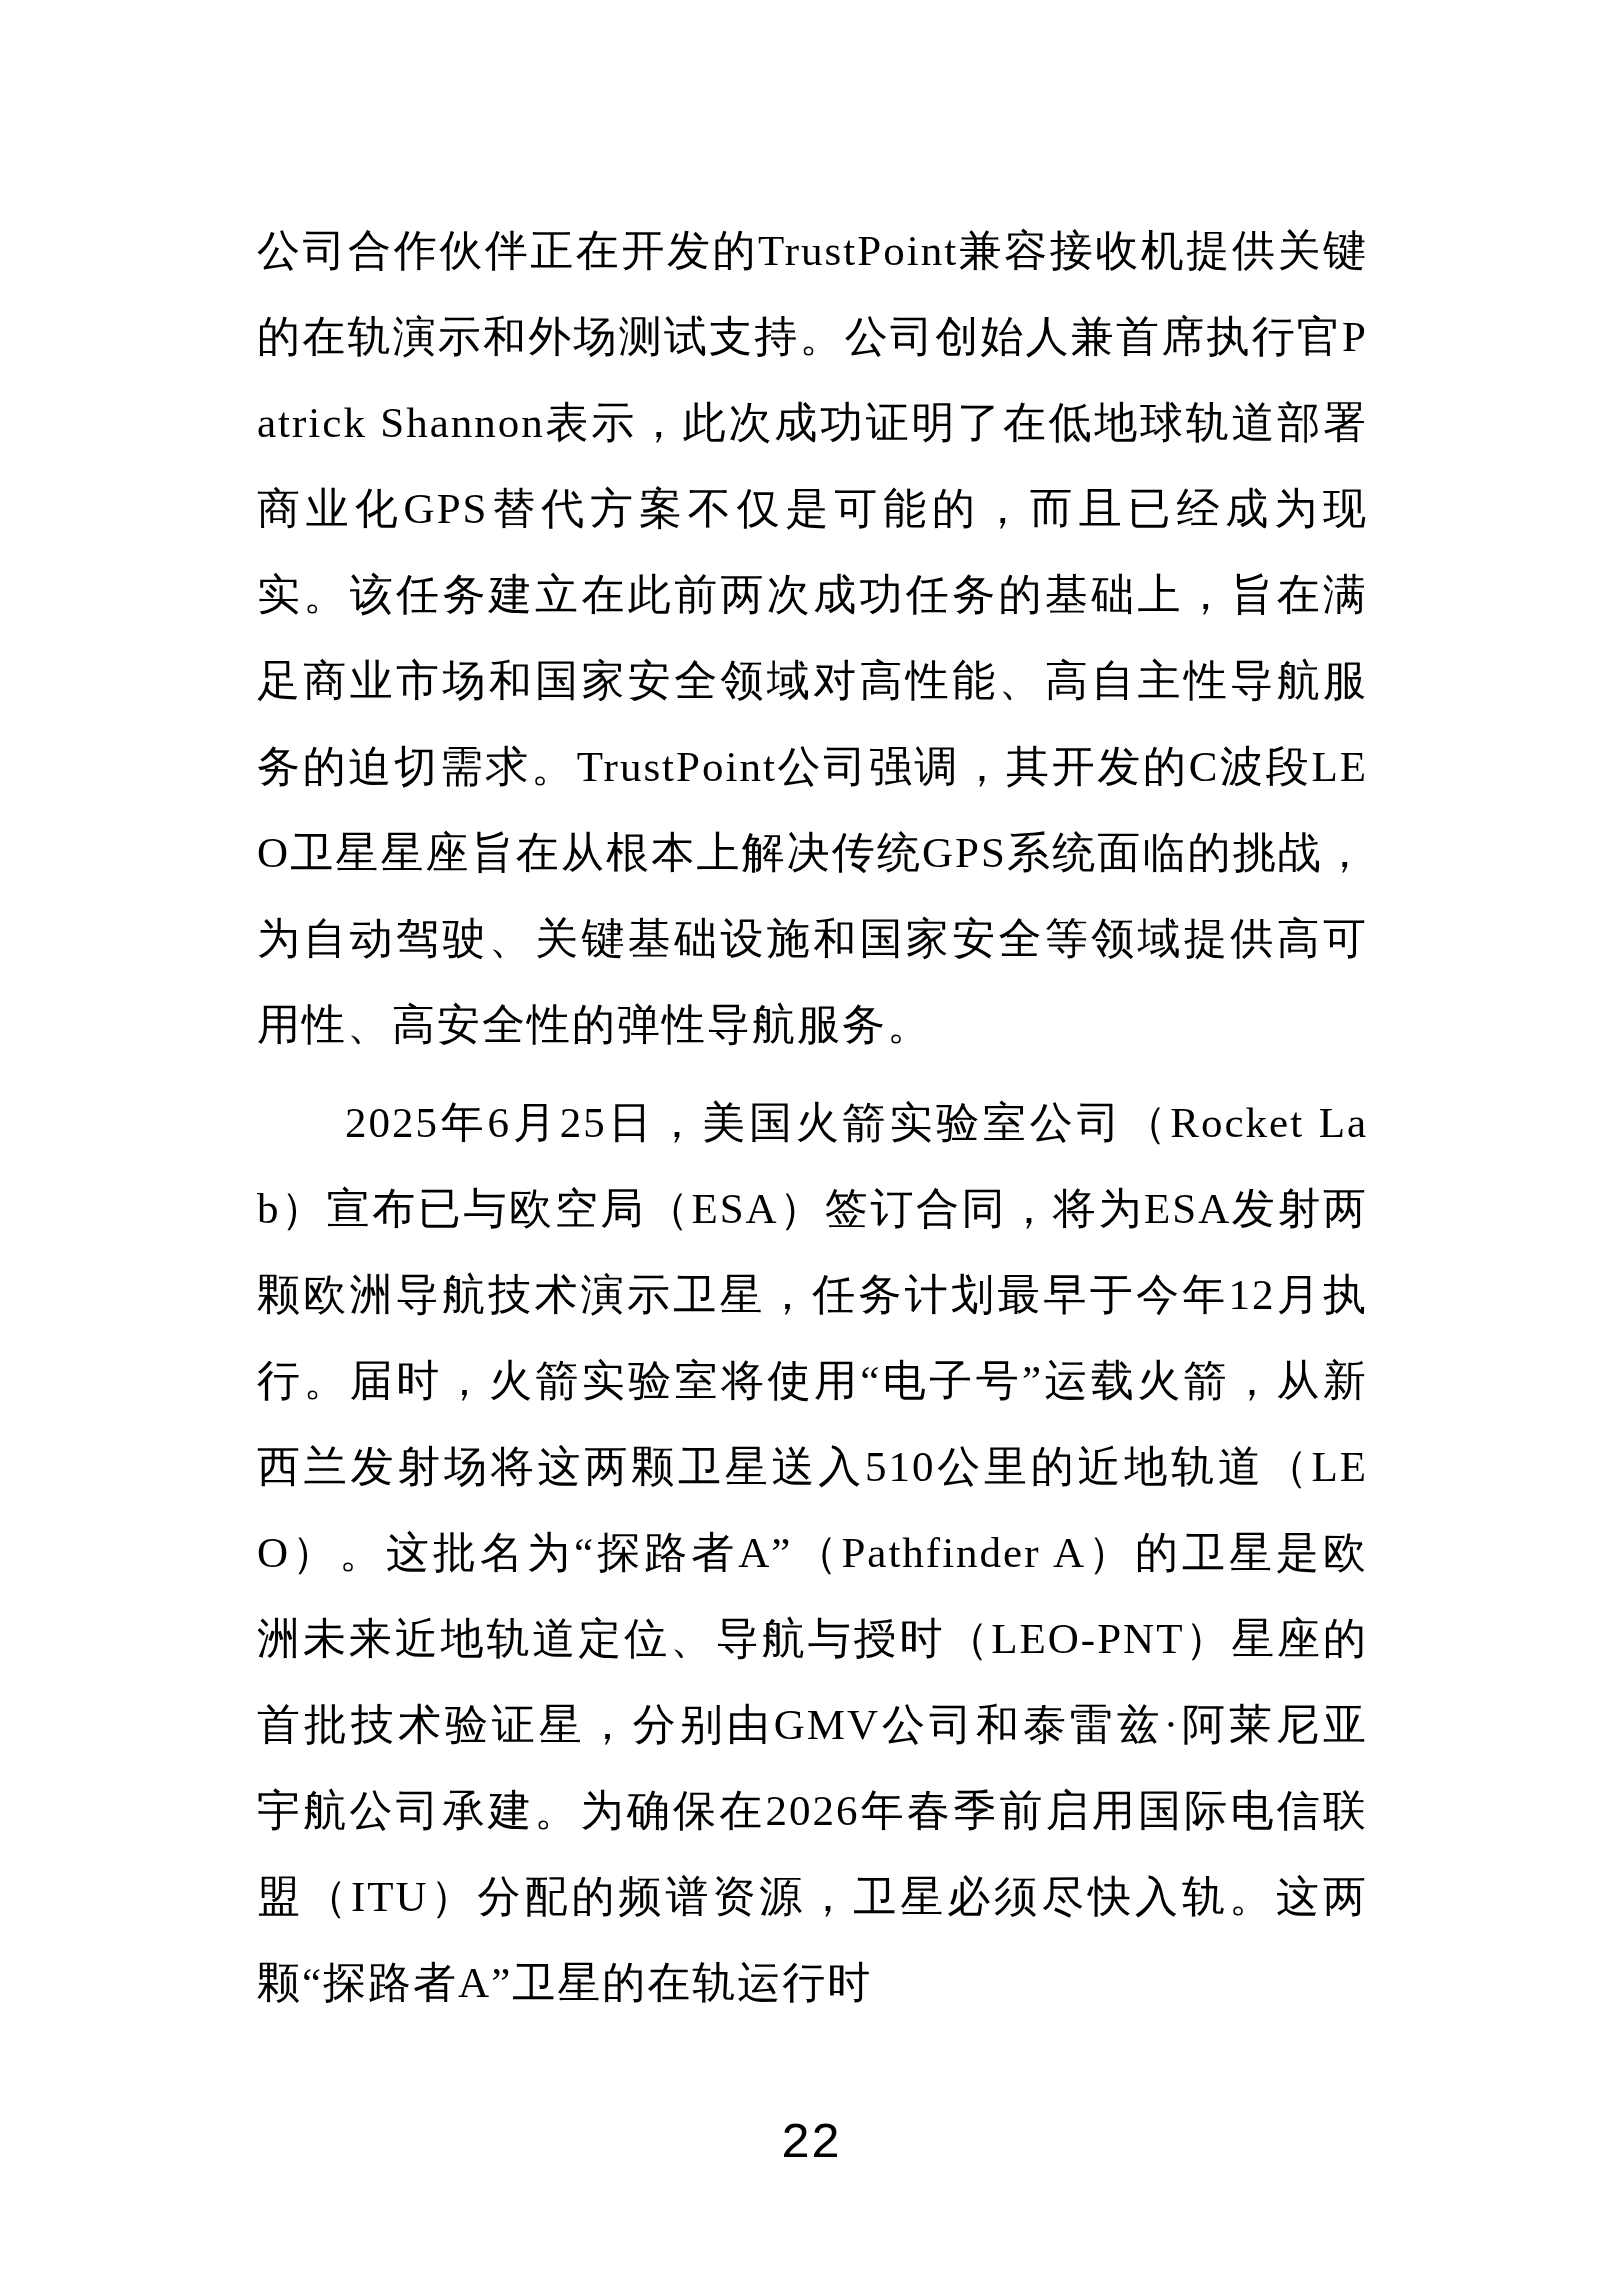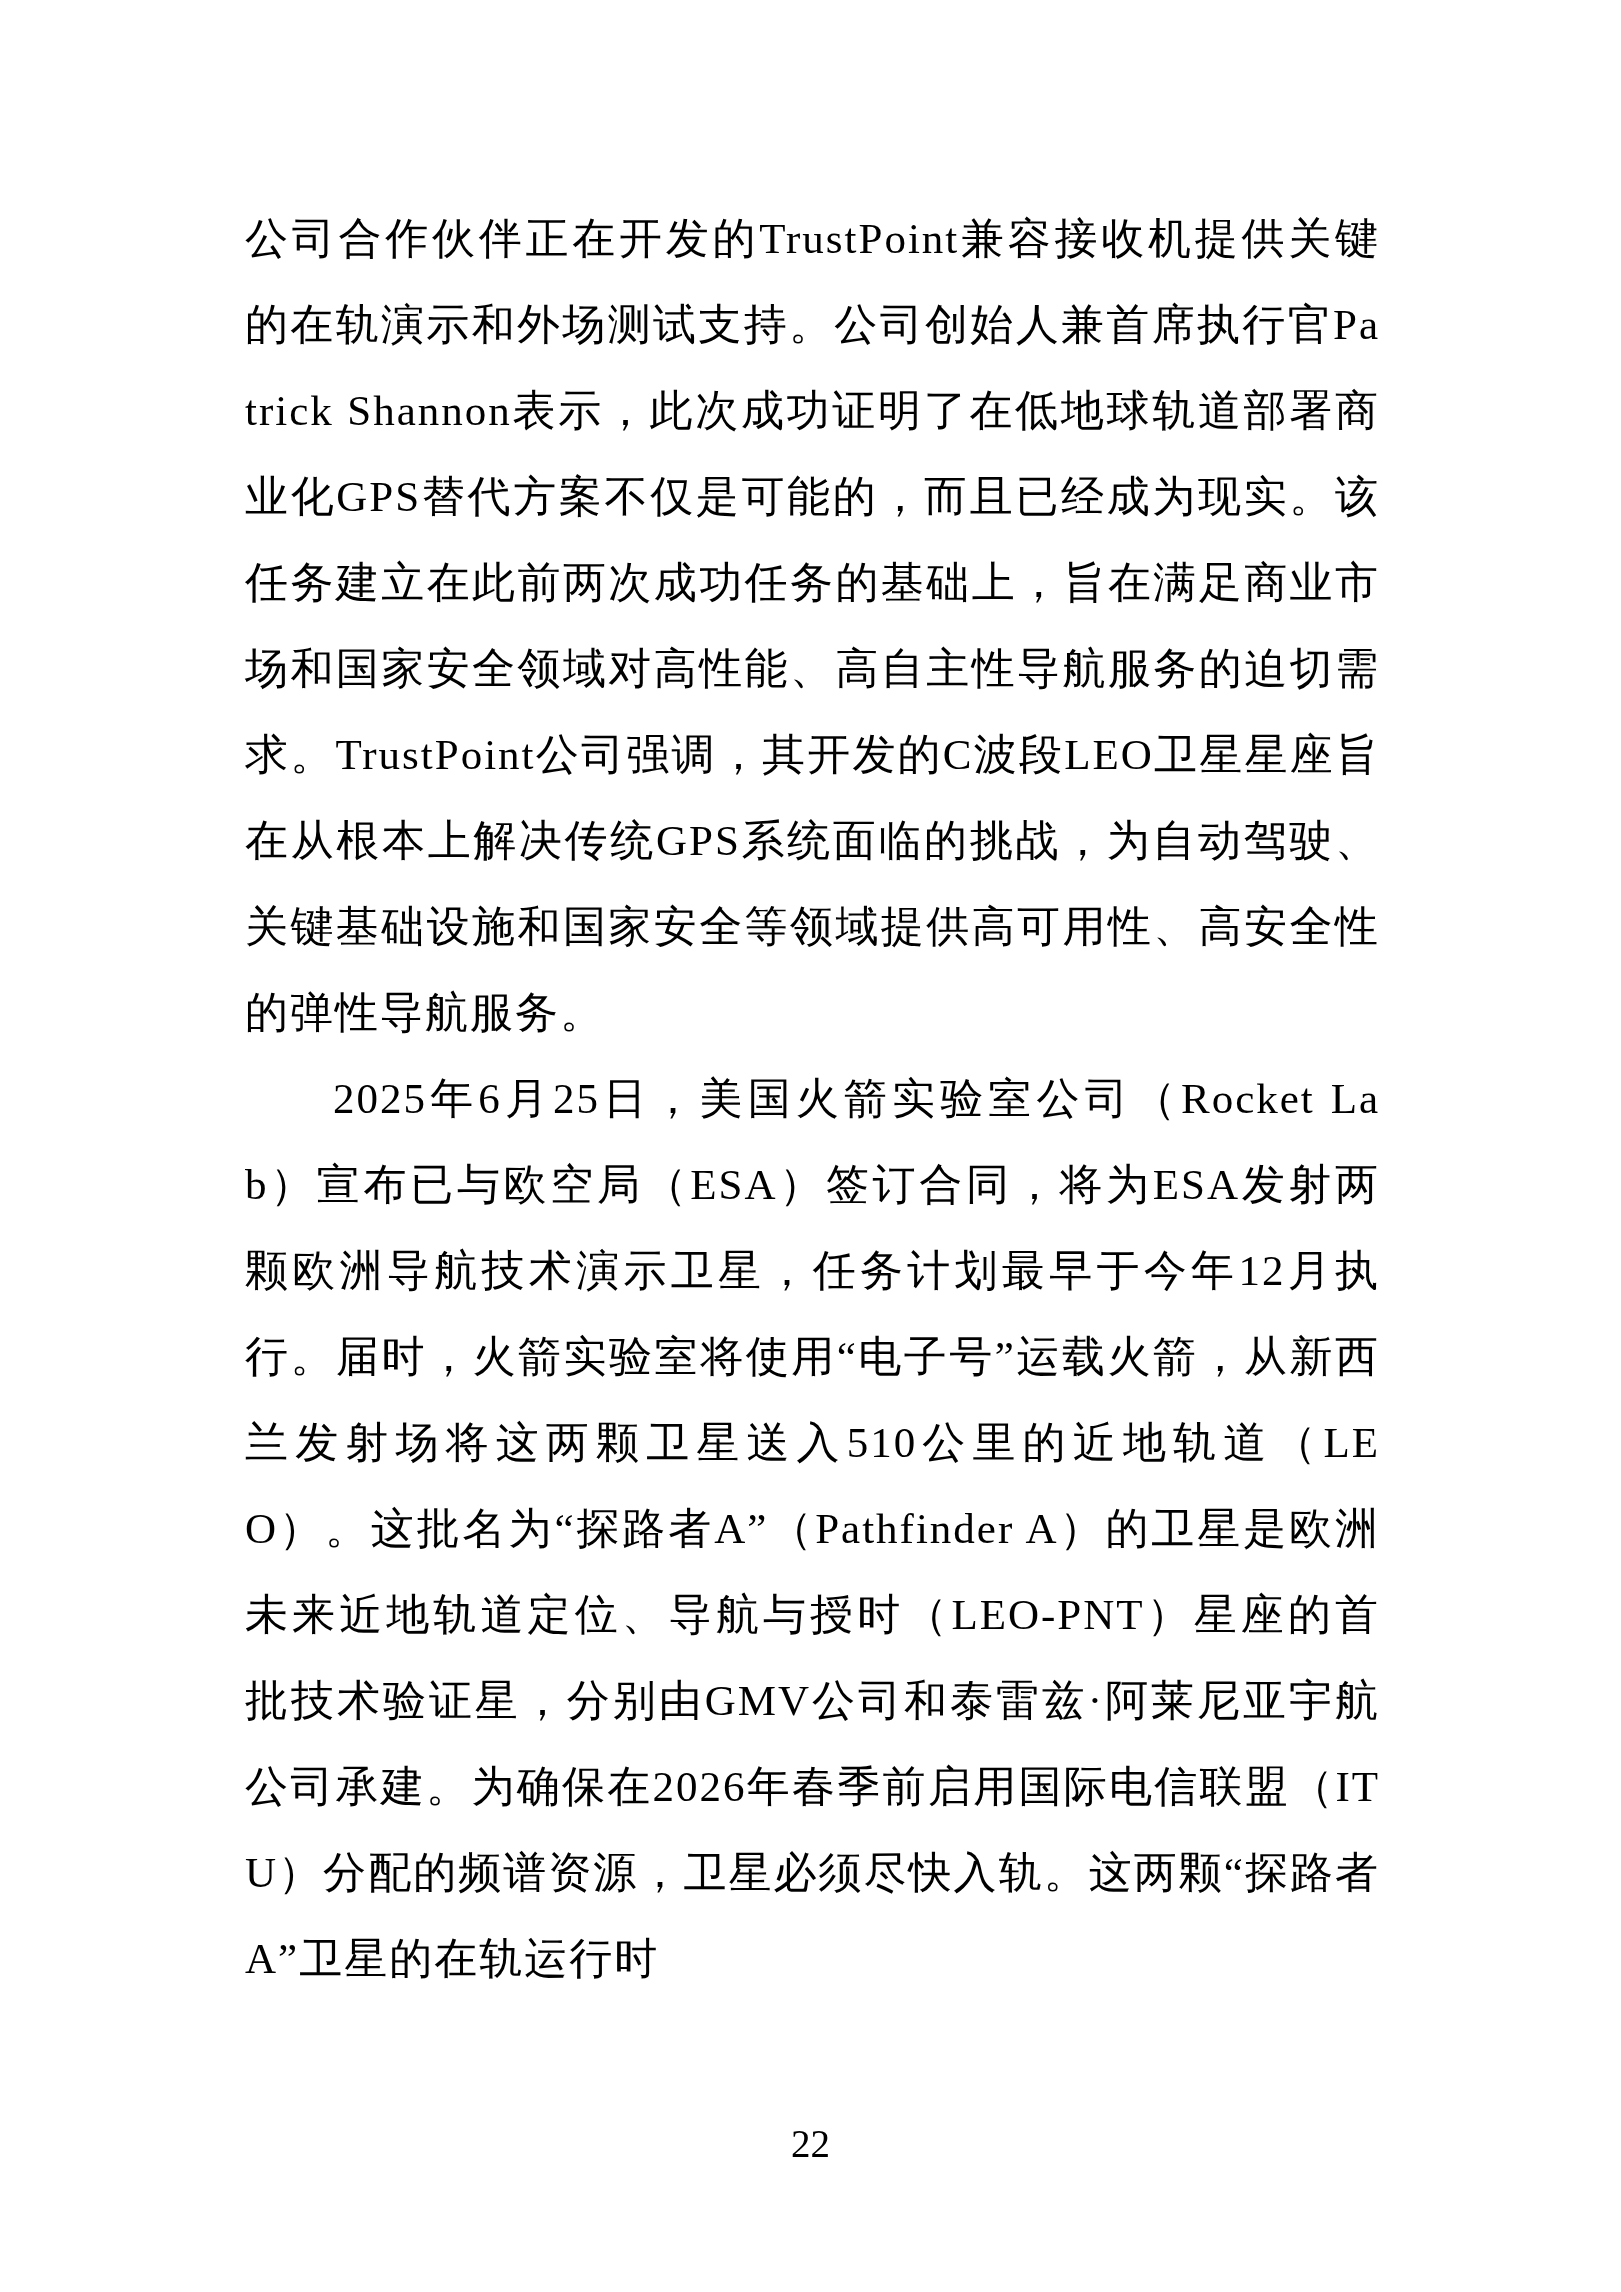--- a/index.html
+++ b/index.html
@@ -22,38 +22,39 @@
     top: 196px;
     width: 1135px;
     font-size: 43px;
     line-height: 86px;
     text-align: justify;
     text-justify: inter-ideograph;
     letter-spacing: 2px;
     word-break: break-all;
   }
   .content p {
-    margin: 0;
+    margin: 12px;
     padding: 0;
   }
   .para-indent {
     text-indent: 88px;
   }
   .heading {
     font-weight: bold;
   }
   .footer {
     position: absolute;
     top: 2122px;
     left: 0;
     width: 100%;
     text-align: center;
-    font-size: 39px;
+    font-size: 50px;
     line-height: 43px;
     letter-spacing: 0;
+    font-family: Liberation Mono, monospace;
   }
 </style>
 </head>
 <body>
 
 <div class="page">
   <div class="content">
     <p class="body-para">公司合作伙伴正在开发的TrustPoint兼容接收机提供关键的在轨演示和外场测试支持。公司创始人兼首席执行官Patrick Shannon表示，此次成功证明了在低地球轨道部署商业化GPS替代方案不仅是可能的，而且已经成为现实。该任务建立在此前两次成功任务的基础上，旨在满足商业市场和国家安全领域对高性能、高自主性导航服务的迫切需求。TrustPoint公司强调，其开发的C波段LEO卫星星座旨在从根本上解决传统GPS系统面临的挑战，为自动驾驶、关键基础设施和国家安全等领域提供高可用性、高安全性的弹性导航服务。</p>
     <p class="body-para para-indent">2025年6月25日，美国火箭实验室公司（Rocket Lab）宣布已与欧空局（ESA）签订合同，将为ESA发射两颗欧洲导航技术演示卫星，任务计划最早于今年12月执行。届时，火箭实验室将使用“电子号”运载火箭，从新西兰发射场将这两颗卫星送入510公里的近地轨道（LEO）。这批名为“探路者A”（Pathfinder A）的卫星是欧洲未来近地轨道定位、导航与授时（LEO-PNT）星座的首批技术验证星，分别由GMV公司和泰雷兹·阿莱尼亚宇航公司承建。为确保在2026年春季前启用国际电信联盟（ITU）分配的频谱资源，卫星必须尽快入轨。这两颗“探路者A”卫星的在轨运行时</p>
   </div>

